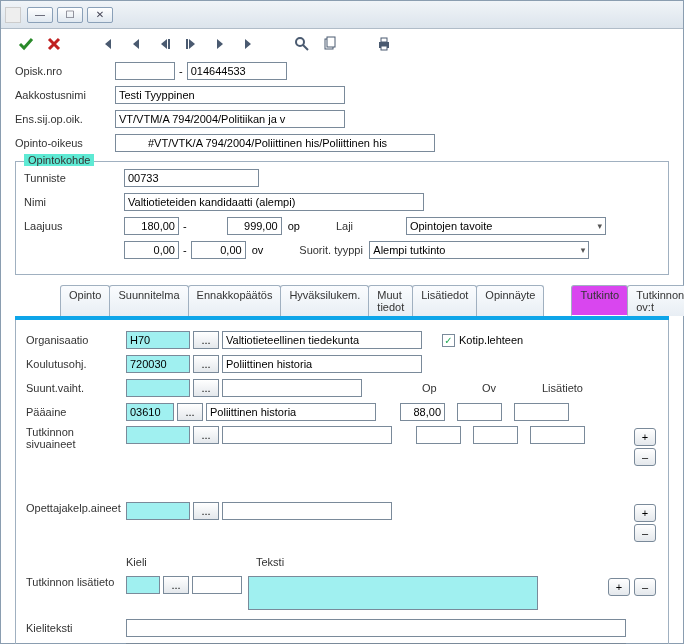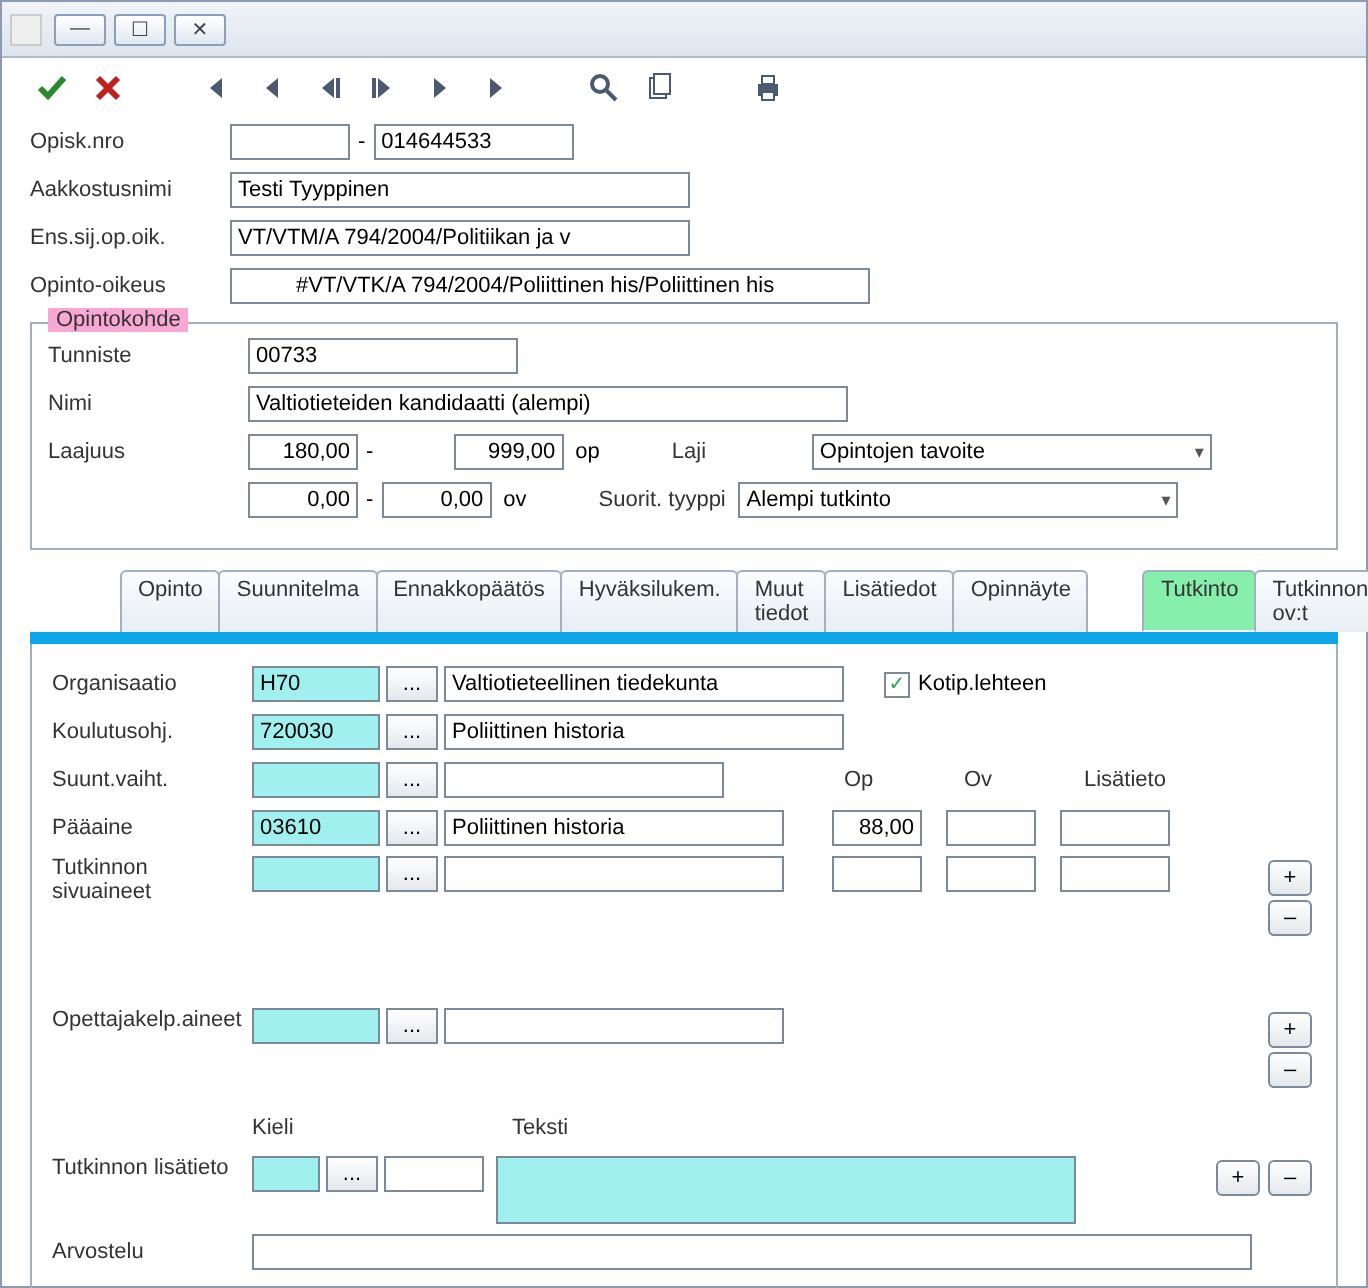--- a/index.html
+++ b/index.html
@@ -14,26 +14,26 @@
 .tbtn { width: 22px; height: 22px; display: flex; align-items: center; justify-content: center; cursor: pointer; }
 .tbtn svg { width: 16px; height: 16px; }
 .tspacer { width: 20px; }
 .content { padding: 2px 14px; }
 .row { display: flex; align-items: center; margin-bottom: 4px; min-height: 20px; }
 .lbl { width: 100px; color: #333; }
 .input { height: 18px; border: 1px solid #7a8a9a; padding: 0 3px; background: #fff; }
 .input.cyan { background: #a0f0f0; }
 .dash { margin: 0 4px; }
 .fieldset { border: 1px solid #a0b0c0; margin-top: 8px; padding: 6px 8px 10px; position: relative; }
-.legend { position: absolute; top: -8px; left: 8px; background: #f9a8d4; padding: 0 4px; color: #333; }
+.legend { position: absolute; top: -8px; left: 8px; background: #5eead4; padding: 0 4px; color: #333; }
 .dropdown { height: 18px; border: 1px solid #7a8a9a; background: #fff; padding: 0 3px; position: relative; display: flex; align-items: center; }
 .dropdown::after { content: "▾"; position: absolute; right: 3px; font-size: 9px; color: #555; }
-.tabs { display: flex; border-bottom: 6px solid #0ea5e9; margin-top: 10px; padding-left: 45px; }
+.tabs { display: flex; border-bottom: 4px solid #0ea5e9; margin-top: 10px; padding-left: 45px; }
 .tab { padding: 3px 8px; border: 1px solid #a0b0c0; border-bottom: none; background: linear-gradient(#fafcfe,#e8eef4); margin-right: -1px; cursor: pointer; color: #333; border-top-left-radius: 3px; border-top-right-radius: 3px; }
-.tab.active { background: #86efac; border-bottom: 1px solid #fff; position: relative; z-index: 1; margin-left: 28px; }
+.tab.active { background: #d946ef; border-bottom: 1px solid #fff; position: relative; z-index: 1; margin-left: 28px; }
 .tabpane { border: 1px solid #a0b0c0; border-top: none; padding: 10px 10px 14px; }
 .minilbl { color: #333; }
 .browsebtn { width: 26px; height: 18px; border: 1px solid #7a8a9a; background: linear-gradient(#fff,#e4e8ec); display: flex; align-items: center; justify-content: center; cursor: pointer; margin-left: 3px; }
 .checkbox { width: 13px; height: 13px; border: 1px solid #7a8a9a; display: inline-flex; align-items: center; justify-content: center; margin-right: 4px; background: #fff; }
 .checkbox.checked::before { content: "✓"; font-size: 10px; color: #2a5; }
 .plusbtn { width: 22px; height: 18px; border: 1px solid #7a8a9a; border-radius: 3px; background: linear-gradient(#fff,#e4e8ec); display: flex; align-items: center; justify-content: center; cursor: pointer; margin: 2px; }
 .textarea { border: 1px solid #7a8a9a; background: #a0f0f0; }
 .optxt { margin: 0 6px; }
 </style>
 </head>
@@ -215,21 +215,21 @@
             <span>...</span>
           </div>
         <input class="input" style="width: 140px; margin-left: 3px;">
         <span class="minilbl" style="width:40px;margin-left:60px">Op</span>
         <span class="minilbl" style="width:40px;margin-left:20px">Ov</span>
         <span class="minilbl" style="margin-left:20px">Lisätieto</span>
       </div>
 
       <div class="row">
         <div class="lbl">Pääaine</div>
-        <input class="input cyan" style="width: 64px;" value="03610">
+        <input class="input cyan" style="width: 48px;" value="03610">
         <div class="browsebtn">
             <span>...</span>
           </div>
         <input class="input" style="width: 170px; margin-left: 3px;" value="Poliittinen historia">
         <input class="input" style="width: 45px; margin-left: 24px; text-align: right;" value="88,00">
         <input class="input" style="width: 45px; margin-left: 12px;">
         <input class="input" style="width: 55px; margin-left: 12px;">
       </div>
 
       <div class="row" style="align-items:flex-start">
@@ -287,20 +287,24 @@
         <div style="margin-left:auto;display:flex">
           <div class="plusbtn">
               <span>+</span>
             </div>
           <div class="plusbtn">
               <span>–</span>
             </div>
         </div>
       </div>
 
+      <div class="row" style="margin-top:8px">
+        <div class="lbl">Kieliteksti</div>
+        <input class="input" style="width: 500px;">
+      </div>
       <div class="row">
         <div class="lbl">Arvostelu</div>
         <input class="input" style="width: 500px;">
       </div>
 
     </div>
 
   </div>
 </div>
 

